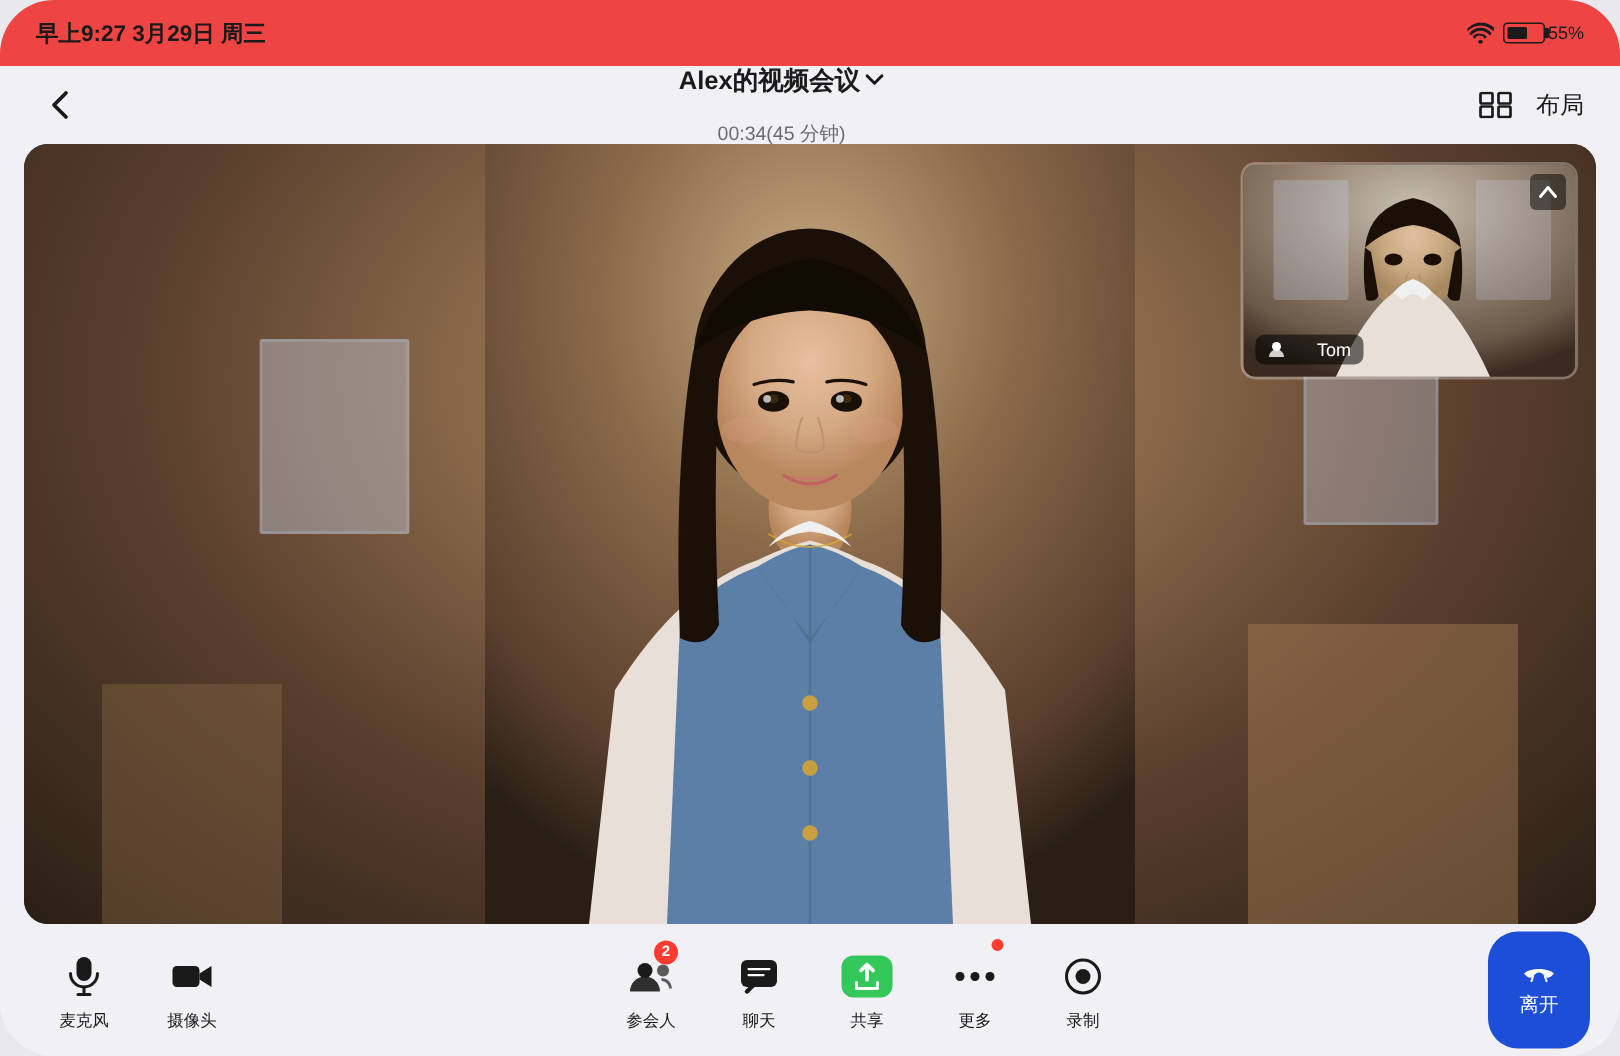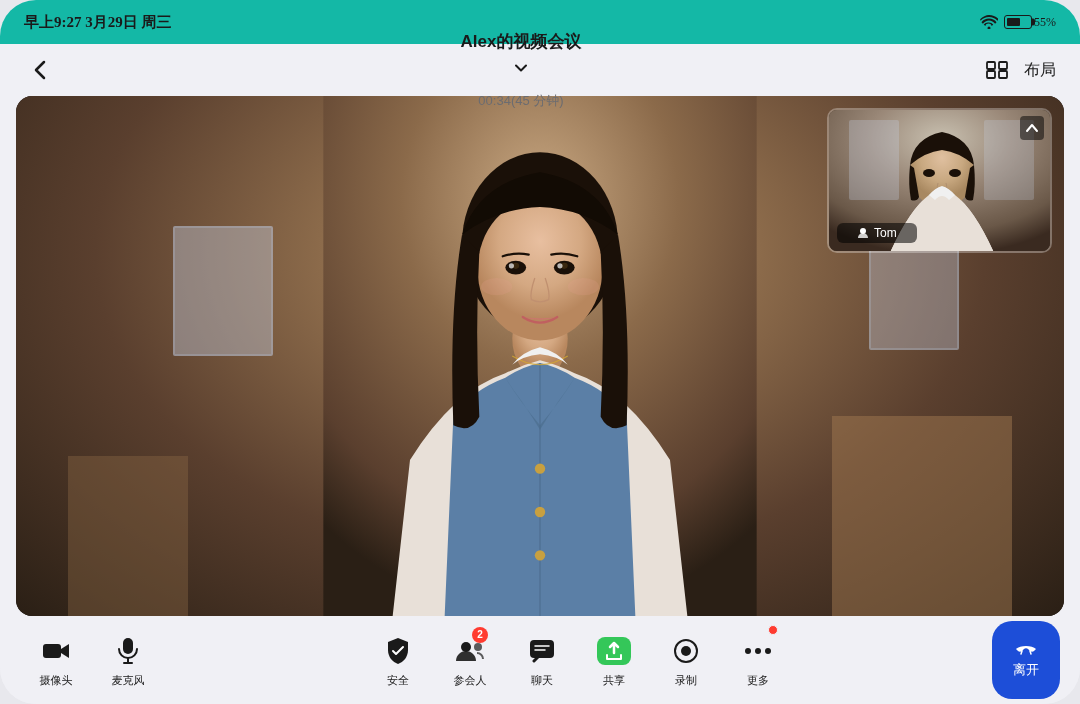--- a/index.html
+++ b/index.html
@@ -26,22 +26,21 @@
     
     .status-bar {
       position: absolute;
       top: 0; left: 0; right: 0;
       height: 44px;
       display: flex;
       align-items: center;
       justify-content: space-between;
       padding: 0 24px;
       z-index: 100;
-      background: #14b8a6;
-      font-family: Liberation Serif, serif;
+      background: #ef4444;
     }
     .status-time {
       font-size: 15px;
       font-weight: 600;
       color: #1a1a1a;
     }
     .status-icons {
       display: flex;
       align-items: center;
       gap: 6px;
@@ -74,21 +73,20 @@
       text-align: center;
       flex: 1;
     }
     .nav-title-main {
       font-size: 17px;
       font-weight: 600;
       color: #1a1a1a;
       display: flex;
       justify-content: center;
       gap: 4px;
-      flex-direction: column;
     }
     .nav-title-sub {
       font-size: 13px;
       color: #6c6c70;
       margin-top: 15px;
     }
     .nav-right {
       display: flex;
       align-items: center;
       gap: 16px;
@@ -196,24 +194,24 @@
       justify-content: center;
       cursor: pointer;
       z-index: 11;
     }
     .thumbnail-name {
       position: absolute;
       bottom: 8px;
       left: 8px;
       background: rgba(0,0,0,0.55);
       border-radius: 6px;
-      padding: 3px 20px;
-      display: flex;
-      align-items: center;
-      gap: 5px;
+      padding: 3px 8px;
+      display: flex;
+      align-items: center;
+      gap: 21px;
       z-index: 11;
     }
     .thumbnail-name-text {
       font-size: 12px;
       color: #fff;
       font-weight: 500;
     }
 
     
     .toolbar {
@@ -486,53 +484,44 @@
       </div>
     </div>
   </div>
 
   <div class="toolbar">
 
     <div class="toolbar-group">
 
       <div class="toolbar-btn">
         <div class="toolbar-btn-icon">
-          <svg width="28" height="22" viewBox="0 0 28 22" fill="none">
-            <rect x="1" y="4" width="18" height="14" rx="3" fill="#1a1a1a"></rect>
-            <path d="M19 9l8-5v14l-8-5V9z" fill="#1a1a1a"></path>
-          </svg>
-        </div>
-        <span class="toolbar-btn-label">摄像头</span>
-      </div>
-
-      <div class="toolbar-btn">
-        <div class="toolbar-btn-icon">
           <svg width="22" height="28" viewBox="0 0 22 28" fill="none">
             <rect x="6" y="1" width="10" height="16" rx="5" fill="#1a1a1a"></rect>
             <path d="M2 12c0 5 4 9 9 9s9-4 9-9" stroke="#1a1a1a" stroke-width="2" stroke-linecap="round" fill="none"></path>
             <line x1="11" y1="21" x2="11" y2="26" stroke="#1a1a1a" stroke-width="2" stroke-linecap="round"></line>
             <line x1="7" y1="26" x2="15" y2="26" stroke="#1a1a1a" stroke-width="2" stroke-linecap="round"></line>
           </svg>
         </div>
         <span class="toolbar-btn-label">麦克风</span>
       </div>
 
-    </div>
-
-    <div class="toolbar-group">
-
       <div class="toolbar-btn">
         <div class="toolbar-btn-icon">
-          <svg width="24" height="28" viewBox="0 0 24 28" fill="none">
-            <path d="M12 1L2 5v8c0 7 4.5 12 10 14 5.5-2 10-7 10-14V5L12 1z" fill="#1a1a1a"></path>
-            <path d="M7 14l3 3 7-7" stroke="white" stroke-width="2" stroke-linecap="round" stroke-linejoin="round" fill="none"></path>
-          </svg>
-        </div>
-        <span class="toolbar-btn-label">安全</span>
-      </div>
+          <svg width="28" height="22" viewBox="0 0 28 22" fill="none">
+            <rect x="1" y="4" width="18" height="14" rx="3" fill="#1a1a1a"></rect>
+            <path d="M19 9l8-5v14l-8-5V9z" fill="#1a1a1a"></path>
+          </svg>
+        </div>
+        <span class="toolbar-btn-label">摄像头</span>
+      </div>
+
+    </div>
+
+    <div class="toolbar-group">
+
 
       <div class="toolbar-btn" style="position:relative;">
         <div class="toolbar-btn-icon" style="position:relative;">
           <svg width="30" height="24" viewBox="0 0 30 24" fill="none">
             <circle cx="11" cy="8" r="5" fill="#1a1a1a"></circle>
             <path d="M1 22c0-5.52 4.48-10 10-10s10 4.48 10 10" fill="#1a1a1a" opacity="0.9"></path>
             <circle cx="23" cy="8" r="4" fill="#1a1a1a" opacity="0.7"></circle>
             <path d="M22 14c3.31 0 6 2.69 6 6" stroke="#1a1a1a" stroke-width="2" fill="none" opacity="0.7"></path>
           </svg>
           <div class="toolbar-badge" style="top:-6px;right:0px;">2</div>
@@ -557,41 +546,41 @@
           <div style="background:#34c759;border-radius:8px;width:34px;height:28px;display:flex;align-items:center;justify-content:center;">
             <svg width="18" height="20" viewBox="0 0 18 20" fill="none">
               <path d="M9 12V2M5 6L9 2L13 6" stroke="white" stroke-width="2.5" stroke-linecap="round" stroke-linejoin="round"></path>
               <path d="M2 14v4h14v-4" stroke="white" stroke-width="2" stroke-linecap="round" stroke-linejoin="round" fill="none"></path>
             </svg>
           </div>
         </div>
         <span class="toolbar-btn-label">共享</span>
       </div>
 
-      <div class="toolbar-btn">
-        <div class="toolbar-btn-icon">
-          <svg width="26" height="26" viewBox="0 0 26 26" fill="none">
-            <circle cx="13" cy="13" r="11" stroke="#1a1a1a" stroke-width="2" fill="none"></circle>
-            <circle cx="13" cy="13" r="5" fill="#1a1a1a"></circle>
-          </svg>
-        </div>
-        <span class="toolbar-btn-label">录制</span>
-      </div>
-
       <div class="toolbar-btn" style="position:relative;">
         <div class="toolbar-btn-icon" style="position:relative;">
           <svg width="28" height="16" viewBox="0 0 28 16" fill="none">
             <circle cx="4" cy="8" r="3" fill="#1a1a1a"></circle>
             <circle cx="14" cy="8" r="3" fill="#1a1a1a"></circle>
             <circle cx="24" cy="8" r="3" fill="#1a1a1a"></circle>
           </svg>
 
           <div style="position:absolute;top:-8px;right:-2px;width:10px;height:10px;background:#ff3b30;border-radius:50%;border:1.5px solid #f0f0f5;"></div>
         </div>
         <span class="toolbar-btn-label">更多</span>
+      </div>
+
+      <div class="toolbar-btn">
+        <div class="toolbar-btn-icon">
+          <svg width="26" height="26" viewBox="0 0 26 26" fill="none">
+            <circle cx="13" cy="13" r="11" stroke="#1a1a1a" stroke-width="2" fill="none"></circle>
+            <circle cx="13" cy="13" r="5" fill="#1a1a1a"></circle>
+          </svg>
+        </div>
+        <span class="toolbar-btn-label">录制</span>
       </div>
     </div>
 
     <div>
       <div class="btn-leave">
         <svg width="24" height="18" viewBox="0 0 24 18" fill="none">
           <path d="M2 8C6 4 18 4 22 8L20 10C19 11 17 11 16 10L14 8C13 7 11 7 10 8L8 10C7 11 5 11 4 10L2 8Z" fill="white"></path>
           <path d="M8 10L7 13M16 10L17 13" stroke="white" stroke-width="1.5" stroke-linecap="round"></path>
         </svg>
         <span class="btn-leave-label">离开</span>

